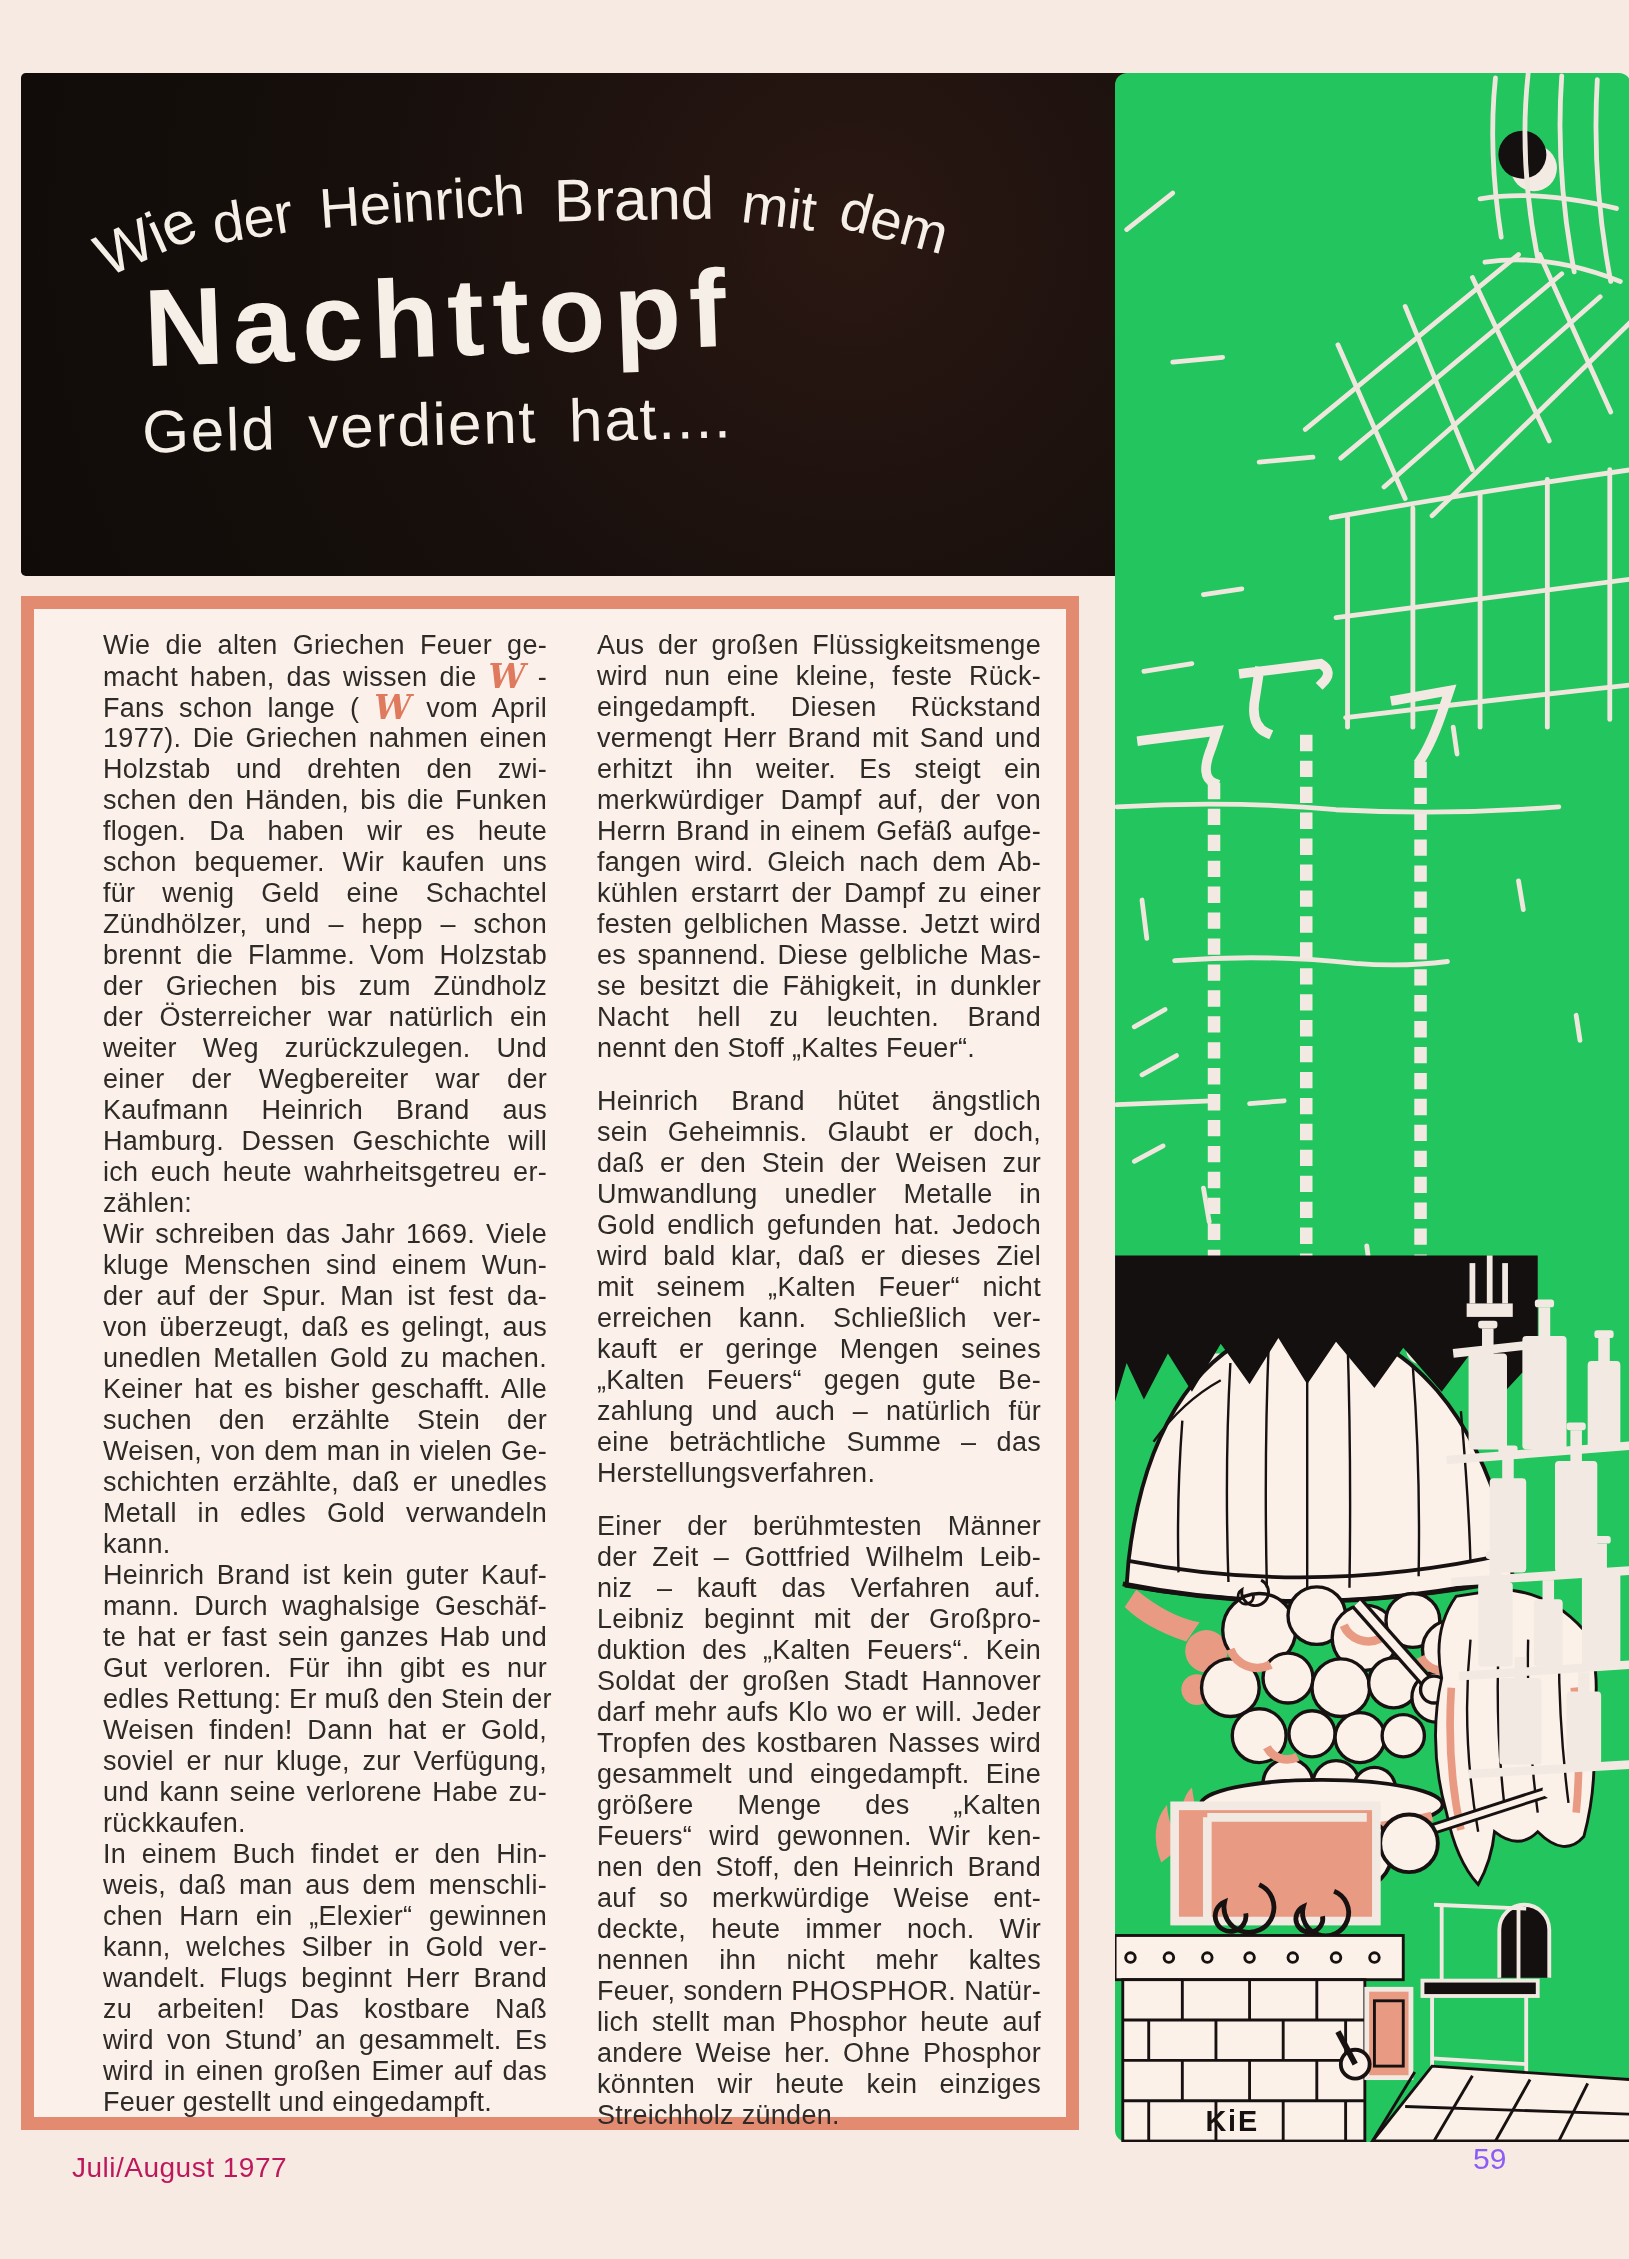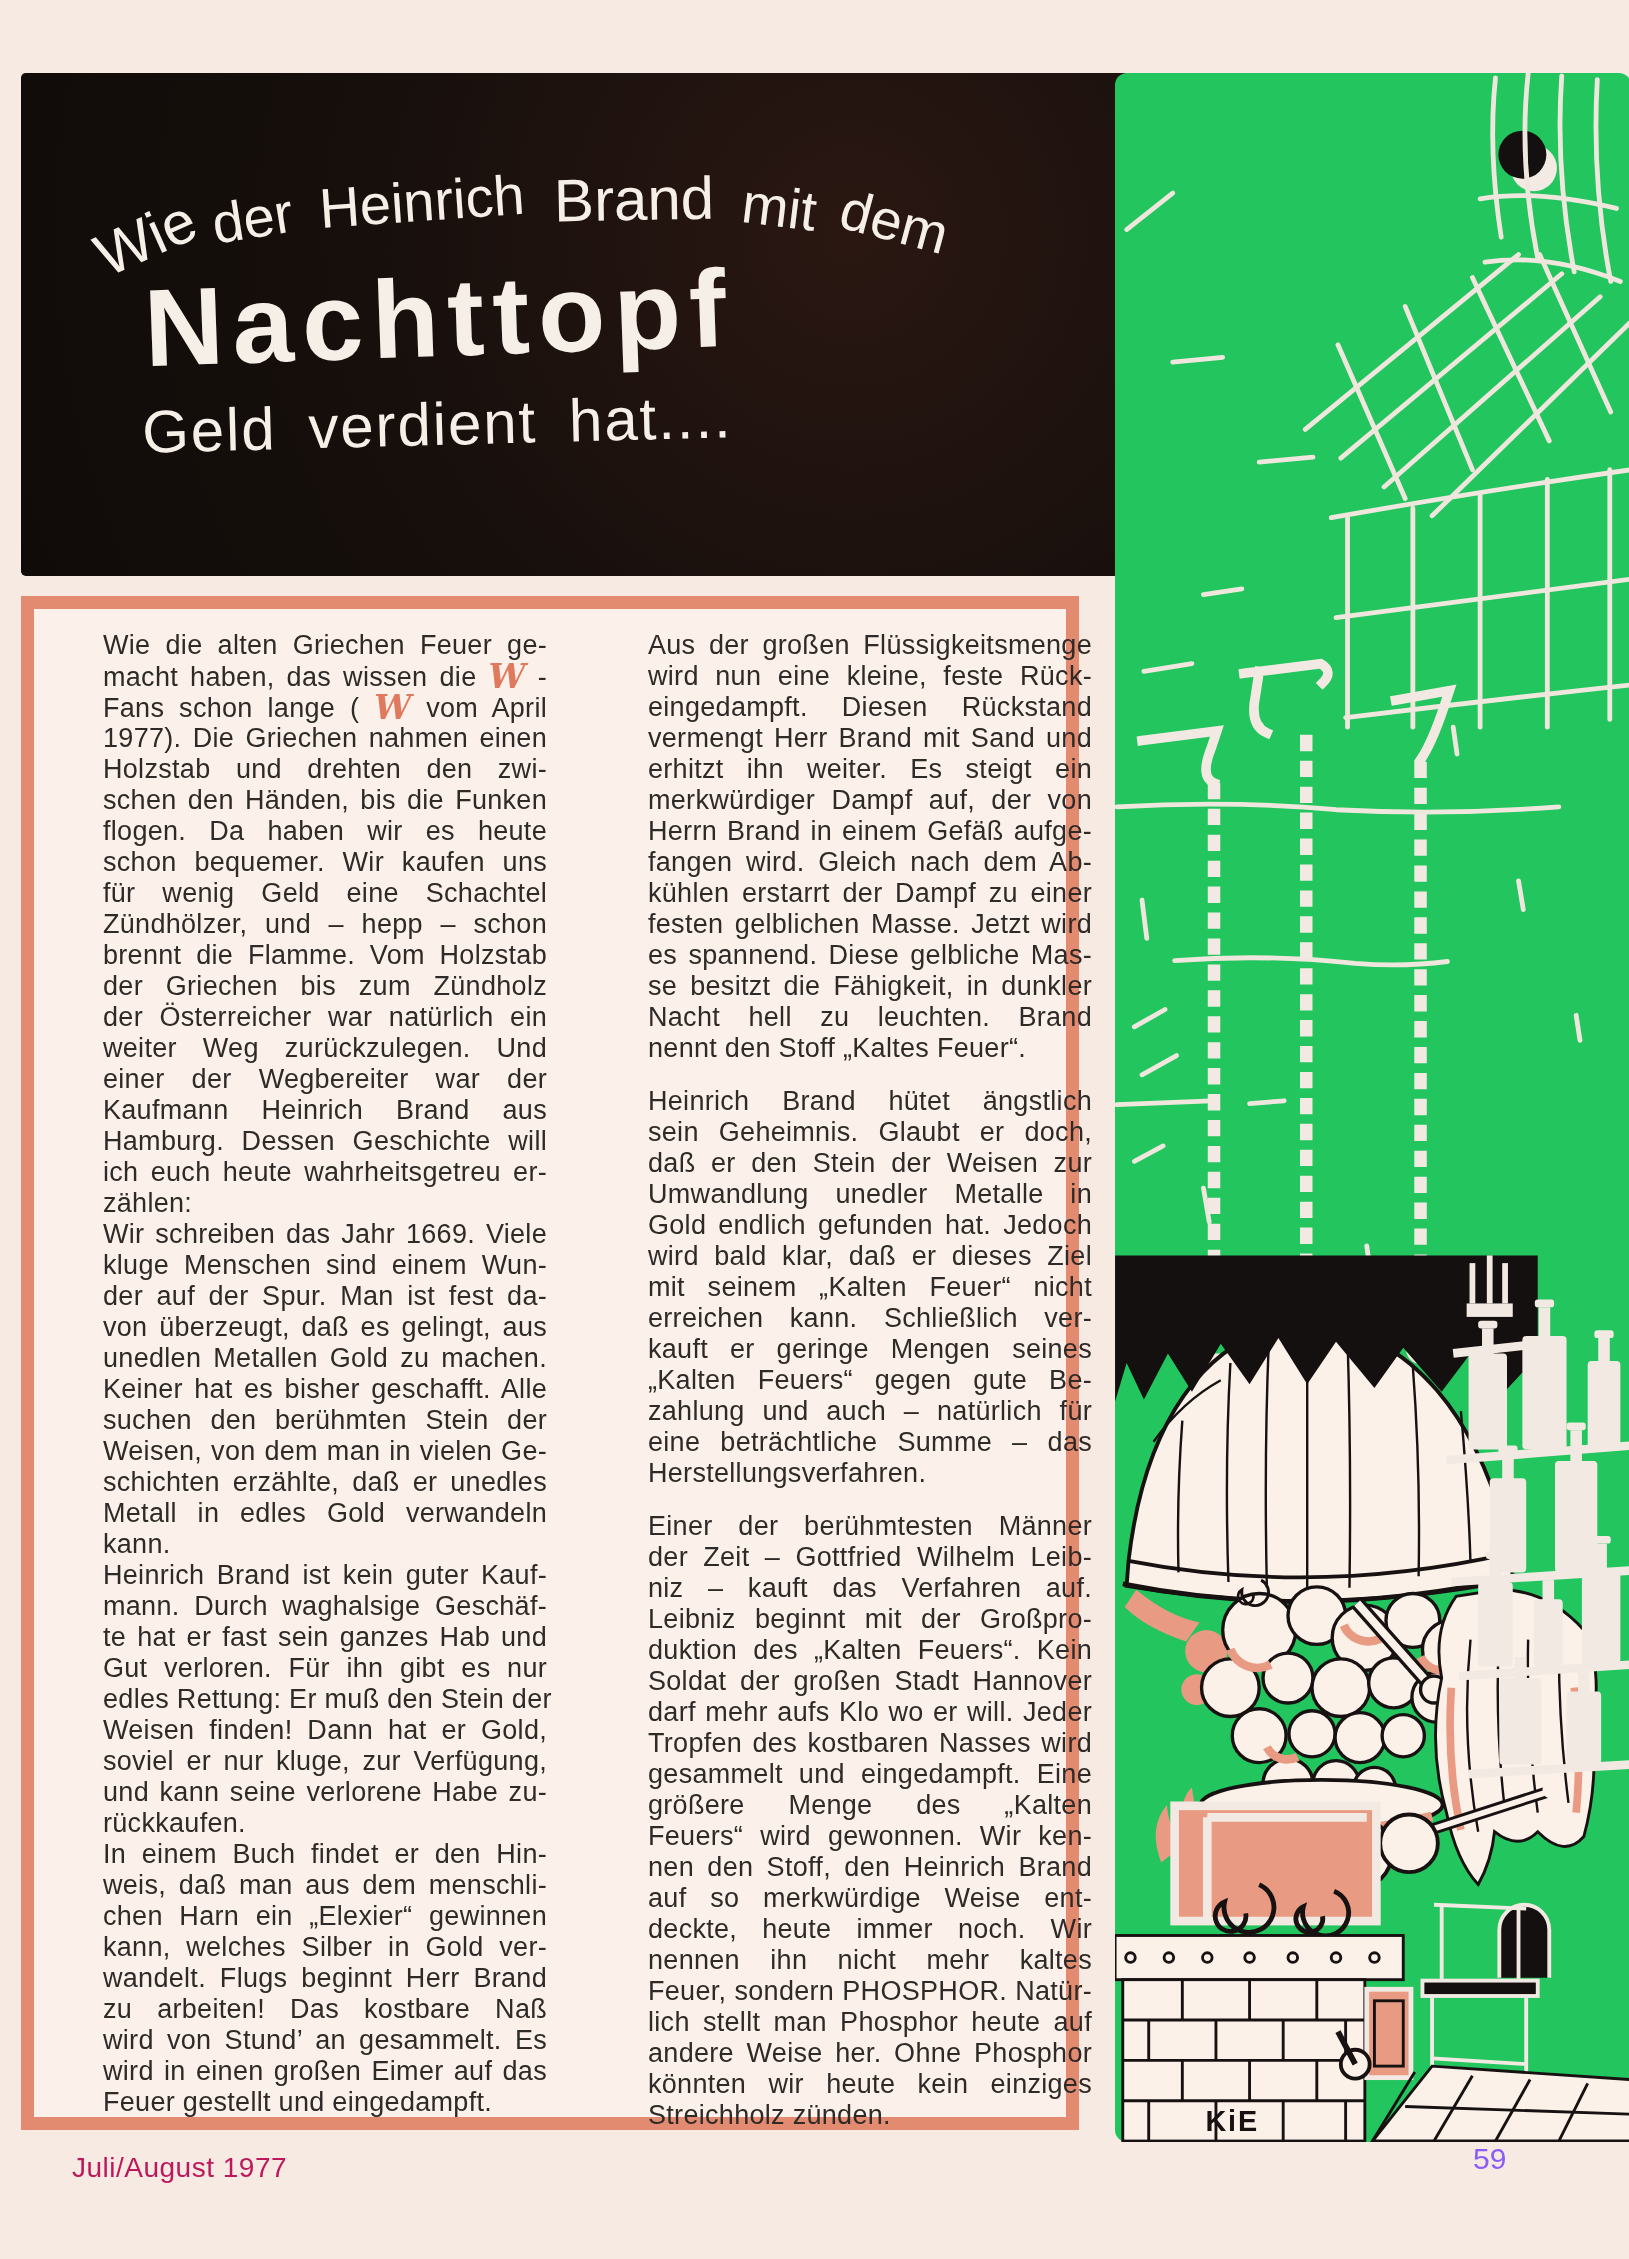--- a/index.html
+++ b/index.html
@@ -25,21 +25,21 @@
   .t1 span:nth-child(6){transform:rotate(15deg) translateY(25px);}
   .t2{left:123px;top:181px;font-size:110px;letter-spacing:8.6px;transform:rotate(-2deg);font-weight:bold;}
   .t3{left:121px;top:317px;font-size:60px;letter-spacing:1.9px;word-spacing:13.4px;transform:rotate(-1.5deg);}
   
   .article-box{
     position:absolute;left:21px;top:596px;width:1058px;height:1534px;
     box-sizing:border-box;border:13.4px solid #e38b71;background:#fbf1ea;
   }
   .col{position:absolute;width:444px;color:#2e2a27;font-size:27px;letter-spacing:0.3px;margin-left:45px;}
   #col0{left:58px;top:630px;}
-  #col1{left:603px;top:630px;}
+  #col1{left:552px;top:630px;}
   .tline{height:31px;line-height:31px;text-align:justify;text-align-last:justify;white-space:nowrap;}
   .tline.last{text-align-last:left;}
   .para.gap{margin-top:22px;}
   .wlogo{
     font-family:"DejaVu Serif",serif;font-weight:bold;font-style:italic;
     color:#df7a5e;font-size:33px;vertical-align:-1.9px;letter-spacing:0;
   }
   
   .illo{
     position:absolute;left:1103px;top:73px;width:516px;height:2069px;
@@ -89,21 +89,21 @@
       <div class="tline">ich euch heute wahrheitsgetreu er-</div>
       <div class="tline last">zählen:</div>
     </div>
     <div class="para">
       <div class="tline">Wir schreiben das Jahr 1669. Viele</div>
       <div class="tline">kluge Menschen sind einem Wun-</div>
       <div class="tline">der auf der Spur. Man ist fest da-</div>
       <div class="tline">von überzeugt, daß es gelingt, aus</div>
       <div class="tline">unedlen Metallen Gold zu machen.</div>
       <div class="tline">Keiner hat es bisher geschafft. Alle</div>
-      <div class="tline">suchen den berühmten Stein der</div>
+      <div class="tline">suchen den erzählte Stein der</div>
       <div class="tline">Weisen, von dem man in vielen Ge-</div>
       <div class="tline">schichten erzählte, daß er unedles</div>
       <div class="tline">Metall in edles Gold verwandeln</div>
       <div class="tline last">kann.</div>
     </div>
     <div class="para">
       <div class="tline">Heinrich Brand ist kein guter Kauf-</div>
       <div class="tline">mann. Durch waghalsige Geschäf-</div>
       <div class="tline">te hat er fast sein ganzes Hab und</div>
       <div class="tline">Gut verloren. Für ihn gibt es nur</div>

